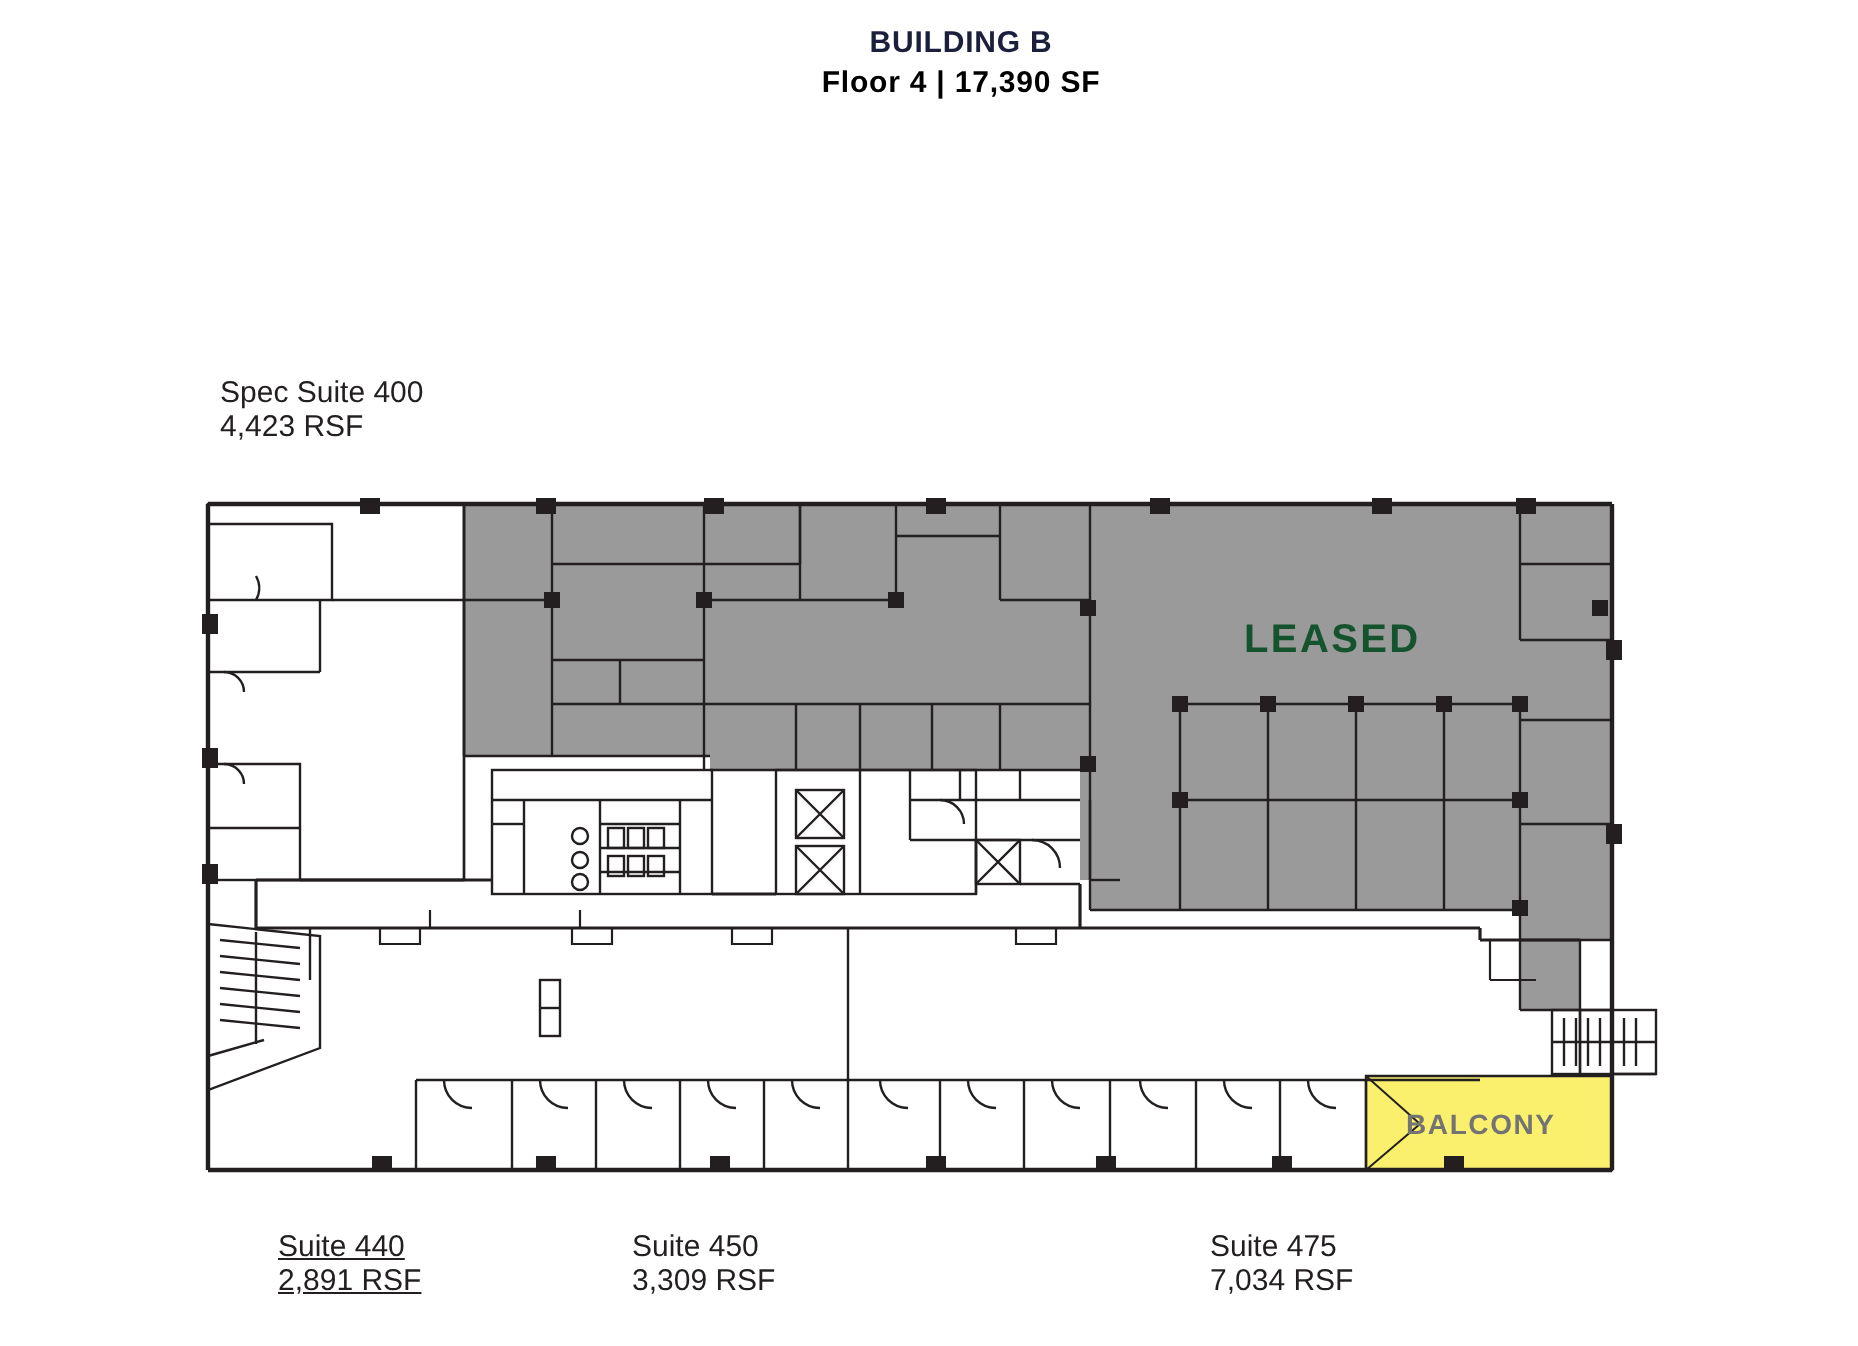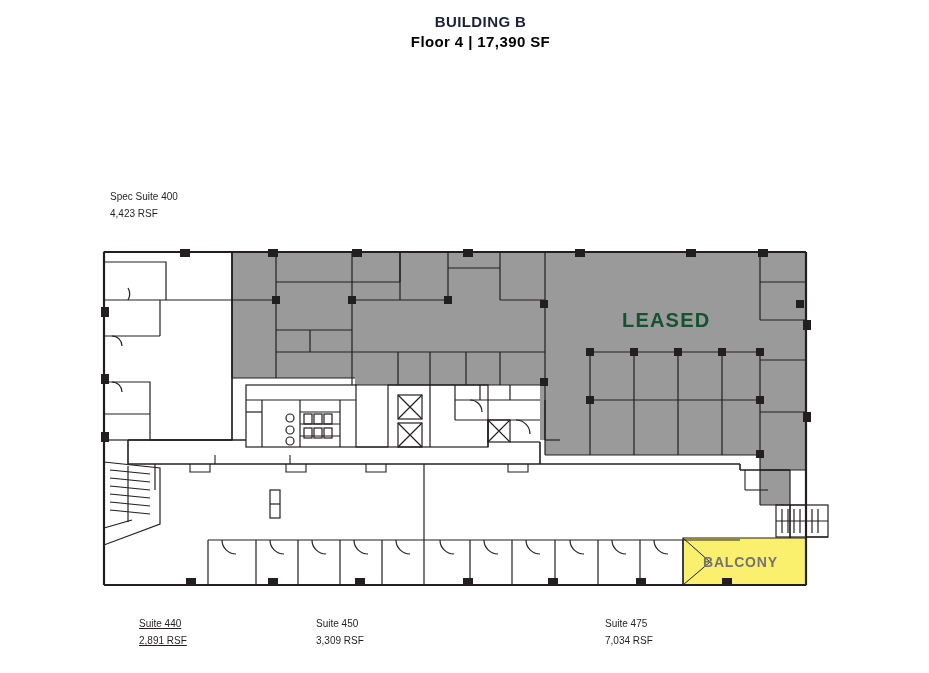--- a/index.html
+++ b/index.html
@@ -31,21 +31,21 @@
   }
   .header .line2 {
     font-size: 15px;
     font-weight: bold;
     letter-spacing: 0.4px;
     color: #000000;
     line-height: 20px;
   }
   .label {
     position: absolute;
-    font-size: 10px;
+    font-size: 15px;
     color: #231f20;
     line-height: 17px;
     white-space: nowrap;
   }
   .label .l2 { display: block; }
   #plan-svg {
     position: absolute;
     left: 0;
     top: 0;
   }

